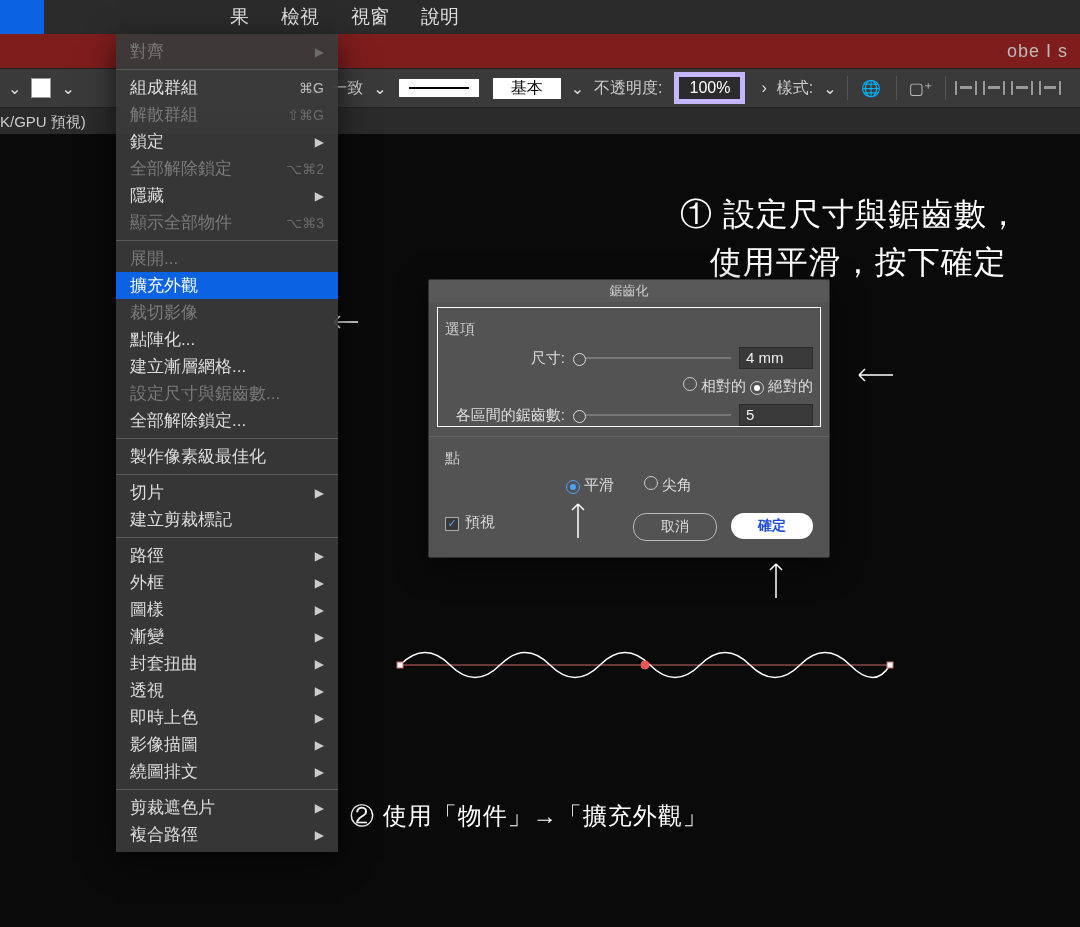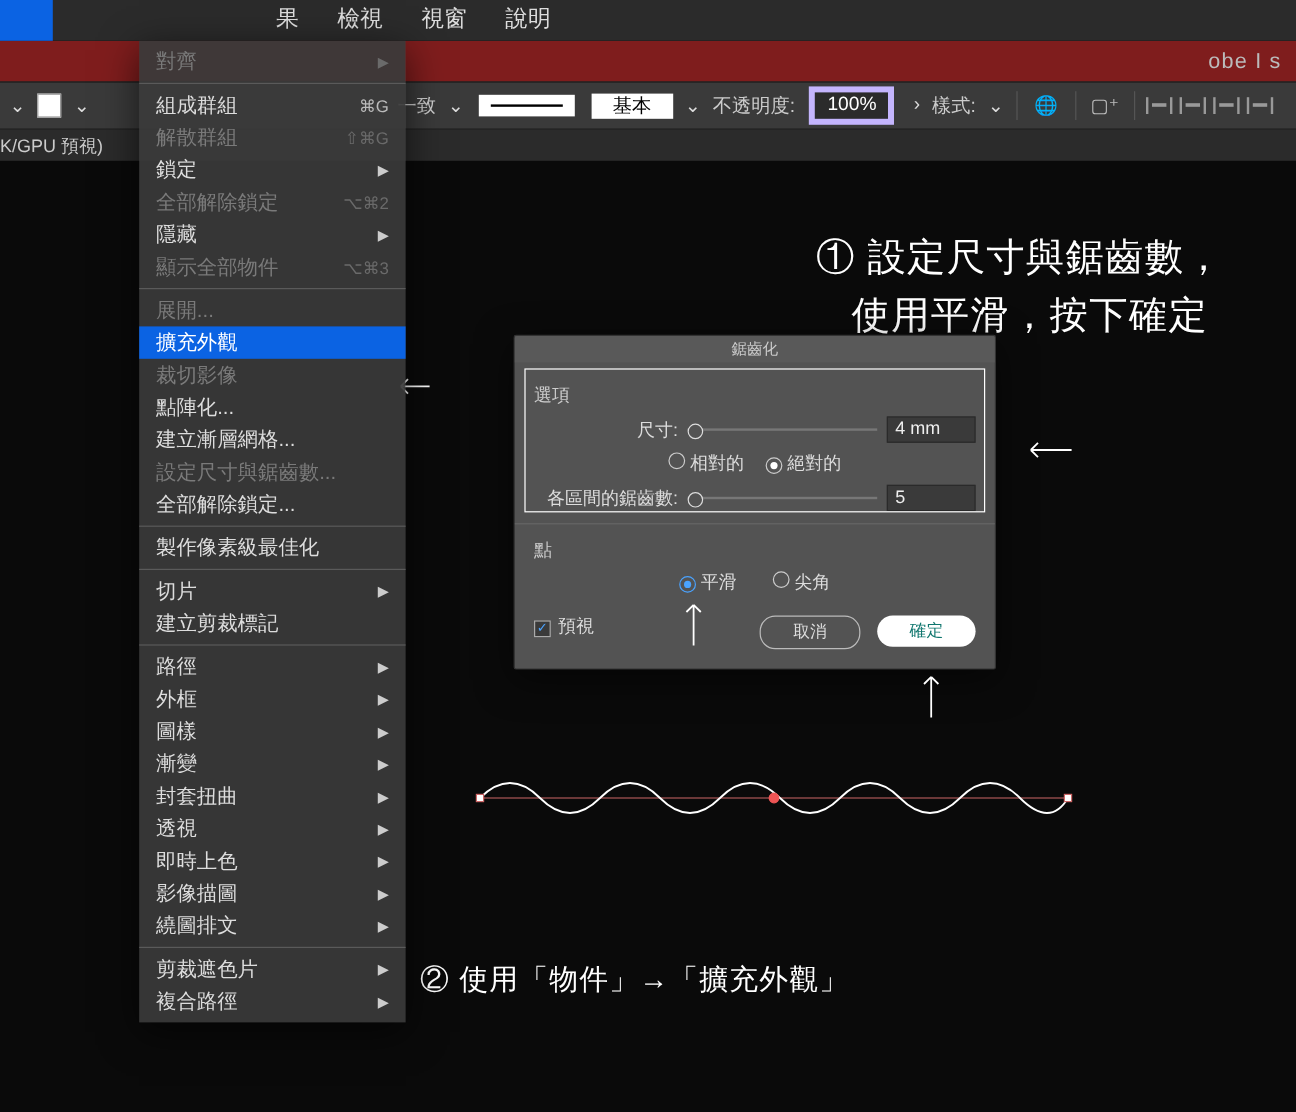--- a/index.html
+++ b/index.html
@@ -45,21 +45,21 @@
   .dlg .valbox{width:60px;height:20px;background:#3a3a3a;border:1px solid #2a2a2a;color:#eee;padding:0 6px;line-height:20px}
   .dlg .radio{width:12px;height:12px;border:1.5px solid #ccc;border-radius:50%;display:inline-flex;align-items:center;justify-content:center;margin-right:4px}
   .dlg .radio.on::after{content:"";width:6px;height:6px;background:#fff;border-radius:50%}
   .dlg .radio.blue{border-color:#4aa3ff}
   .dlg .radio.blue.on::after{background:#4aa3ff}
   .dlg .cb{width:12px;height:12px;border:1px solid #aaa;display:inline-flex;align-items:center;justify-content:center;margin-right:6px;background:#3a3a3a}
   .dlg .cb.on::after{content:"✓";font-size:11px;color:#4aa3ff}
   .dlg .btns{display:flex;justify-content:flex-end;gap:14px;margin-top:18px;align-items:flex-start}
   .dlg .btn{width:82px;height:26px;border-radius:13px;display:flex;align-items:center;justify-content:center;font-size:14px}
   .dlg .btn.cancel{border:1.5px solid #bbb;color:#ddd}
-  .dlg .btn.ok{background:#fff;color:#0f766e;font-weight:400}
+  .dlg .btn.ok{background:#fff;color:#1d4ed8;font-weight:700}
   .dlg .hr{height:1px;background:#666;margin:10px -16px 12px}
   .dlg .highlight-box{position:absolute;top:27px;left:8px;right:8px;height:118px;border:1.5px solid #fff;pointer-events:none}
   
   .arrow{position:absolute;stroke:#fff;fill:none}
   
   .wave-box{position:absolute;top:635px;left:395px;width:500px;height:60px}
   .wave-line{stroke:#fff;stroke-width:1.5;fill:none}
   .wave-base{stroke:#c66;stroke-width:1}
   .anchor{fill:#fff;stroke:#c66}
   .centerpt{fill:#e55;stroke:#e55}
@@ -236,21 +236,21 @@
   <div class="dlg-title">鋸齒化</div>
   <div class="body">
     <div class="sect">選項</div>
     <div class="frow">
       <div class="flbl">尺寸:</div>
       <div class="slider">
           <div class="knob" style="left:0"></div>
         </div>
       <div class="valbox">4 mm</div>
     </div>
-    <div class="frow" style="justify-content:center;gap:18px">
+    <div class="frow" style="justify-content:flex-end;gap:4px">
       <label><span class="radio"></span><span>相對的</span></label>
       <label><span class="radio on"></span><span>絕對的</span></label>
     </div>
     <div class="frow">
       <div class="flbl">各區間的鋸齒數:</div>
       <div class="slider">
           <div class="knob" style="left:0"></div>
         </div>
       <div class="valbox">5</div>
     </div>

